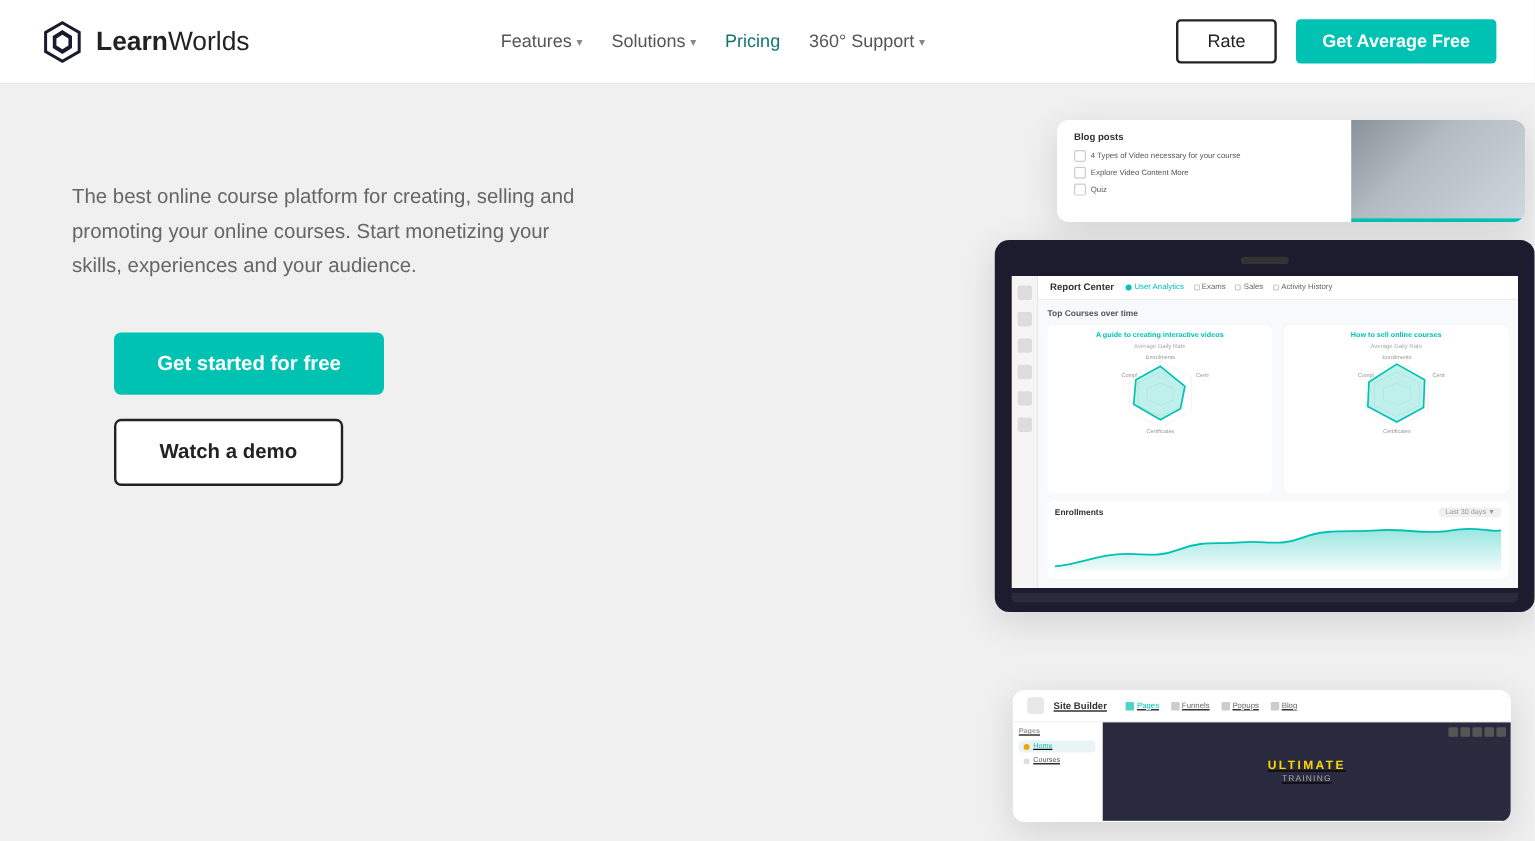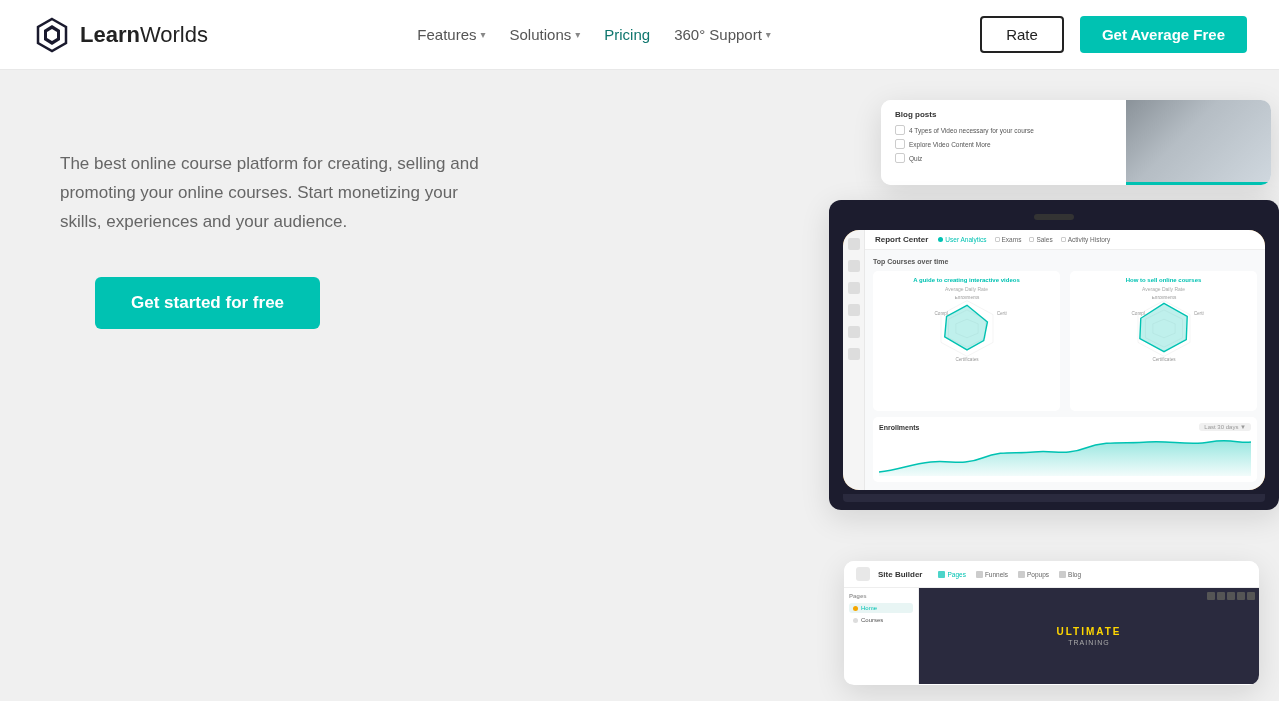--- a/index.html
+++ b/index.html
@@ -272,20 +272,21 @@
     <button class="btn-login">Rate</button>
     <button class="btn-get-started-nav">Get Average Free</button>
   </div>
 </nav>
 
 <section class="hero">
   <div class="hero-left">
     <p class="hero-subtitle">The best online course platform for creating, selling and promoting your online courses. Start monetizing your skills, experiences and your audience.</p>
     <div class="hero-buttons">
       <button class="btn-hero-primary">Get started for free</button>
+      <button class="btn-hero-secondary">Watch a demo</button>
     </div>
   </div>
 
   <div class="hero-right">
 
     <div class="screenshot-card card-top">
       <div class="card-top-left">
         <div class="card-top-title">Blog posts</div>
         <div class="card-top-item">
           <span>4 Types of Video necessary for your course</span>
@@ -299,21 +300,21 @@
       </div>
       <div class="card-top-right" style="background: linear-gradient(135deg, #8a9299 0%, #b5bdc4 40%, #d0d8df 100%); position:relative; overflow:hidden;">
         <div style="position:absolute;bottom:0;left:0;right:0;height:3px;background:#00c2b2;"></div>
       </div>
     </div>
 
     <div class="screenshot-card card-laptop" style="background:#1c1c2e; padding:14px 14px 8px 14px; display:flex; flex-direction:column;">
 
       <div style="width:40px;height:6px;background:#333;border-radius:3px;margin:0 auto 10px auto;"></div>
 
-      <div style="flex:1;background:#a16207;border-radius:16px;overflow:hidden;display:flex;">
+      <div style="flex:1;background:#a16207;border-radius:0;overflow:hidden;display:flex;">
 
         <div style="width:22px;background:#f5f5f5;border-right:1px solid #e8e8e8;display:flex;flex-direction:column;align-items:center;padding-top:8px;gap:10px;">
           <div style="width:12px;height:12px;background:#ddd;border-radius:2px;"></div>
           <div style="width:12px;height:12px;background:#ddd;border-radius:2px;"></div>
           <div style="width:12px;height:12px;background:#ddd;border-radius:2px;"></div>
           <div style="width:12px;height:12px;background:#ddd;border-radius:2px;"></div>
           <div style="width:12px;height:12px;background:#ddd;border-radius:2px;"></div>
           <div style="width:12px;height:12px;background:#ddd;border-radius:2px;"></div>
         </div>
 
@@ -396,21 +397,21 @@
                 <path d="M0,38 C20,36 30,30 50,28 C70,26 80,32 100,24 C120,16 130,20 150,18 C170,16 180,22 200,14 C220,6 240,10 260,8 C280,6 300,12 320,8 C340,4 350,10 360,8" fill="none" stroke="#00c2b2" stroke-width="1.5"></path>
               </svg>
             </div>
           </div>
         </div>
       </div>
 
       <div style="height:8px;background:#2a2a3e;border-radius:0 0 4px 4px;margin-top:4px;"></div>
     </div>
 
-    <div class="screenshot-card card-bottom" style="bottom:16px;right:20px;width:415px;height:124px;">
+    <div class="screenshot-card card-bottom" style="bottom:16px;right:20px;width:415px;height:110px;text-decoration:underline;">
 
       <div class="sitebuilder-header">
         <div style="width:14px;height:14px;background:#e8e8e8;border-radius:3px;"></div>
         <span style="font-size:8px;font-weight:700;color:#333;">Site Builder</span>
         <div style="display:flex;gap:10px;margin-left:8px;">
           <span style="font-size:6.5px;color:#00c2b2;display:flex;align-items:center;gap:2px;">
             <span style="width:7px;height:7px;background:#00c2b2;border-radius:1px;opacity:0.7;display:inline-block;"></span>
             <span>Pages</span>
           </span>
           <span style="font-size:6.5px;color:#666;display:flex;align-items:center;gap:2px;">

